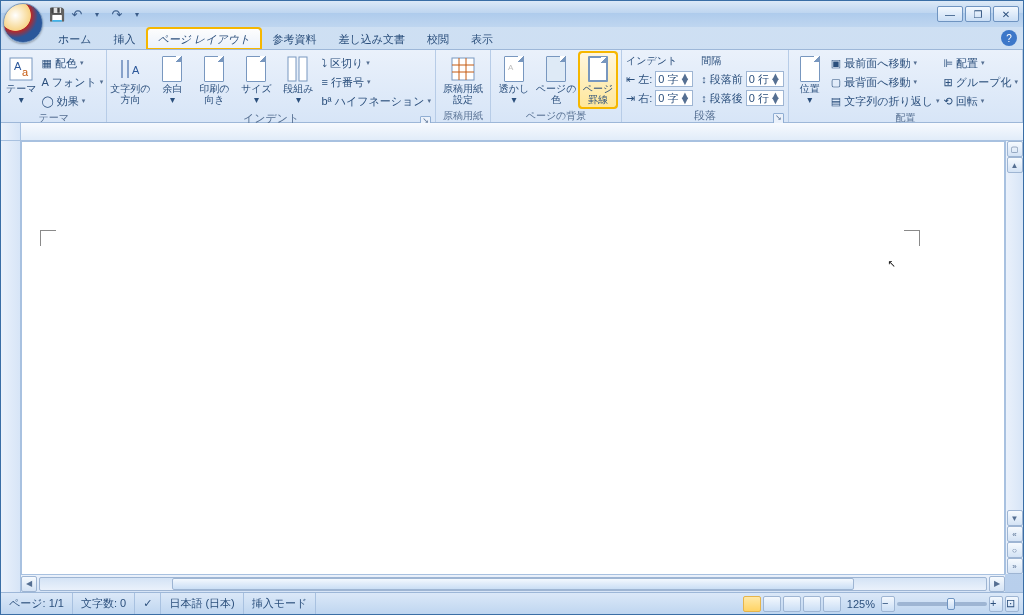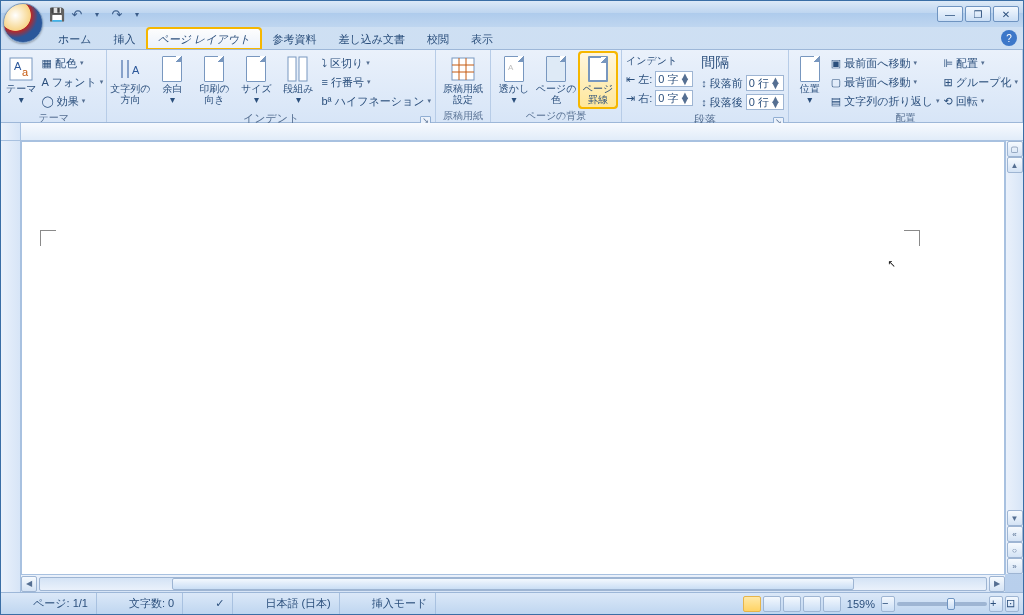--- a/index.html
+++ b/index.html
@@ -47,21 +47,21 @@
   .pg-corner.tr { right:84px; top:88px; border-right:1px solid #8a8a8a; border-top:1px solid #8a8a8a;}
   .cursor{position:absolute;right:108px;top:116px;font-size:10px;color:#000;}
   .scroll-v { position:absolute; right:0; top:18px; bottom:18px; width:18px; background:linear-gradient(90deg,#eaf1fb,#d7e5f7); border-left:1px solid #a8c1e0; display:flex; flex-direction:column; align-items:center;}
   .scroll-v .btn, .scroll-h .btn { width:16px;height:16px;background:linear-gradient(#f6fafe,#d4e3f5);border:1px solid #9eb5d3;border-radius:2px;font-size:8px;color:#556f92;display:flex;align-items:center;justify-content:center;cursor:pointer;}
   .scroll-v .track{flex:1;width:16px;}
   .scroll-h { position:absolute; left:20px; right:18px; bottom:0; height:18px; background:linear-gradient(#eaf1fb,#d7e5f7); border-top:1px solid #a8c1e0; display:flex; align-items:center;}
   .scroll-h .track{flex:1;height:14px;margin:0 2px;background:linear-gradient(#d4e3f5,#eaf1fb);border:1px solid #9eb5d3;border-radius:2px;position:relative;}
   .scroll-h .thumb{position:absolute;left:14%;width:72%;top:0;bottom:0;background:linear-gradient(#f3f8fe,#cadef5);border:1px solid #9eb5d3;border-radius:2px;}
   
   .status { height:22px; background:linear-gradient(#dbe8f8,#bfd6f0); border-top:1px solid #9db7d8; display:flex; align-items:center; font-size:11px; color:#2b4f7c;}
-  .status .seg{padding:0 8px;border-right:1px solid #a8c1e0;height:100%;display:flex;align-items:center;gap:4px;margin-left:24px;}
+  .status .seg{padding:0 8px;border-right:1px solid #a8c1e0;height:100%;display:flex;align-items:center;gap:4px;}
   .status .right{margin-left:auto;display:flex;align-items:center;gap:2px;padding-right:4px;}
   .viewbtn{width:18px;height:16px;border:1px solid #9eb5d3;background:linear-gradient(#f3f8fe,#cadef5);border-radius:2px;cursor:pointer;}
   .viewbtn.active{background:linear-gradient(#ffe9a8,#ffd364);border-color:#e5b44b;}
   .zoom-track{width:90px;height:4px;background:#9eb5d3;position:relative;border-radius:2px;}
   .zoom-thumb{position:absolute;left:55%;top:-4px;width:8px;height:12px;background:linear-gradient(#f3f8fe,#cadef5);border:1px solid #6f94c1;border-radius:2px;}
   
   .ico-page{width:20px;height:26px;background:#fff;border:1px solid #7897bf;border-radius:1px;position:relative;}
   .ico-page::after{content:"";position:absolute;right:-1px;top:-1px;width:6px;height:6px;background:linear-gradient(135deg,#fff 49%,#7897bf 50%);}
 </style>
 </head>
@@ -266,21 +266,21 @@
               <div class="spin">
                 <span>0 字</span>
                 <span class="arr">
                   <span>▲</span>
                   <span>▼</span>
                 </span>
               </div>
             </div>
         </div>
         <div class="stack">
-          <div style="color:#2b4f7c;font-size:14px;padding-bottom:1px">間隔</div>
+          <div style="color:#2b4f7c;font-size:10px;padding-bottom:1px">間隔</div>
           <div class="mini">
               <span>↕</span>
               <span>段落前</span>
               <div class="spin">
                 <span>0 行</span>
                 <span class="arr">
                   <span>▲</span>
                   <span>▼</span>
                 </span>
               </div>
@@ -387,21 +387,21 @@
         <span>✓</span>
       </div>
     <div class="seg">日本語 (日本)</div>
     <div class="seg">挿入モード</div>
     <div class="right">
       <div class="viewbtn active"></div>
       <div class="viewbtn"></div>
       <div class="viewbtn"></div>
       <div class="viewbtn"></div>
       <div class="viewbtn"></div>
-      <span style="margin:0 4px">159%</span>
+      <span style="margin:0 4px">125%</span>
       <div class="viewbtn" style="width:14px">−</div>
       <div class="zoom-track">
           <div class="zoom-thumb"></div>
         </div>
       <div class="viewbtn" style="width:14px">+</div>
       <div class="viewbtn" style="width:14px">⊡</div>
     </div>
   </div>
 
 </div>

